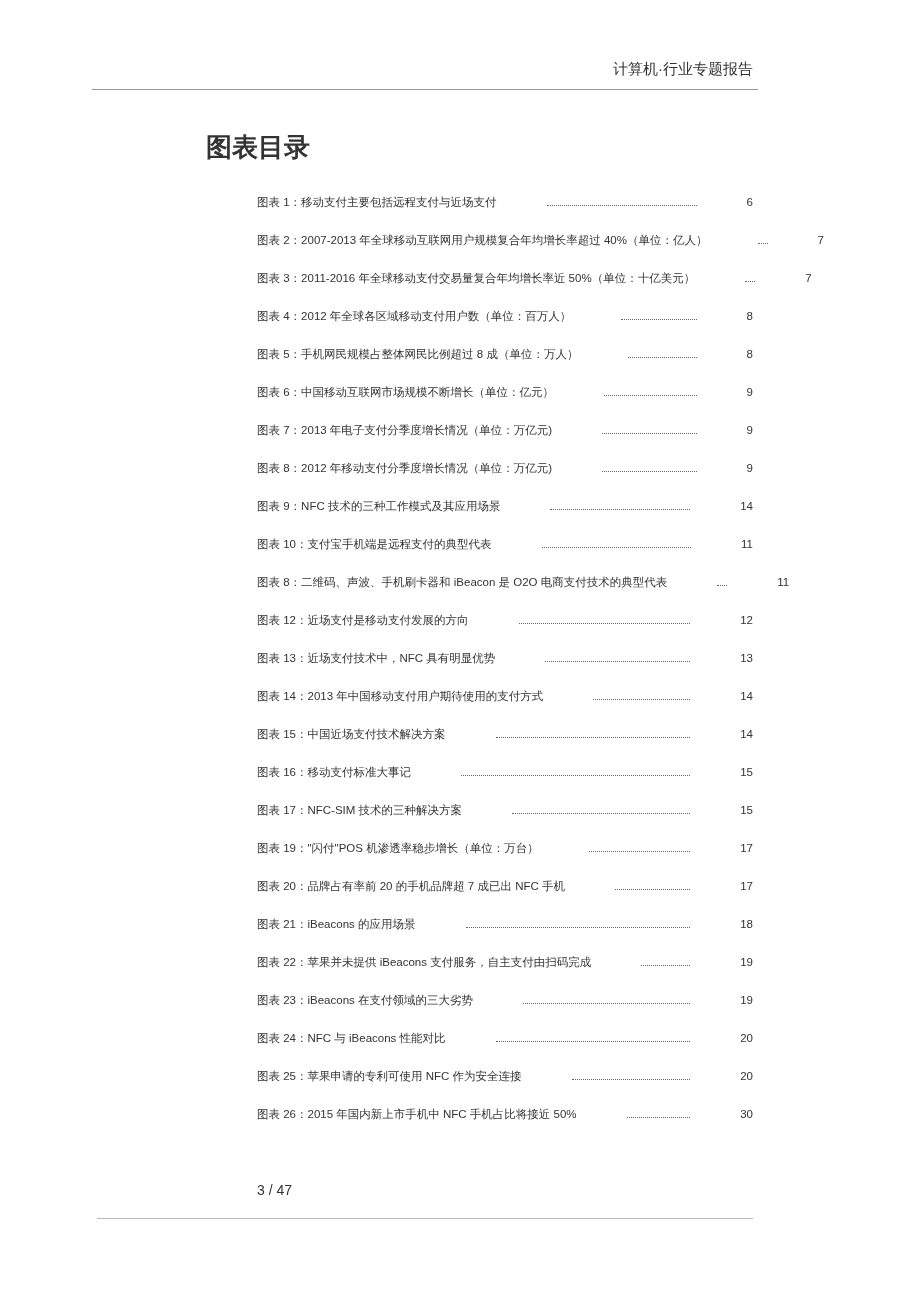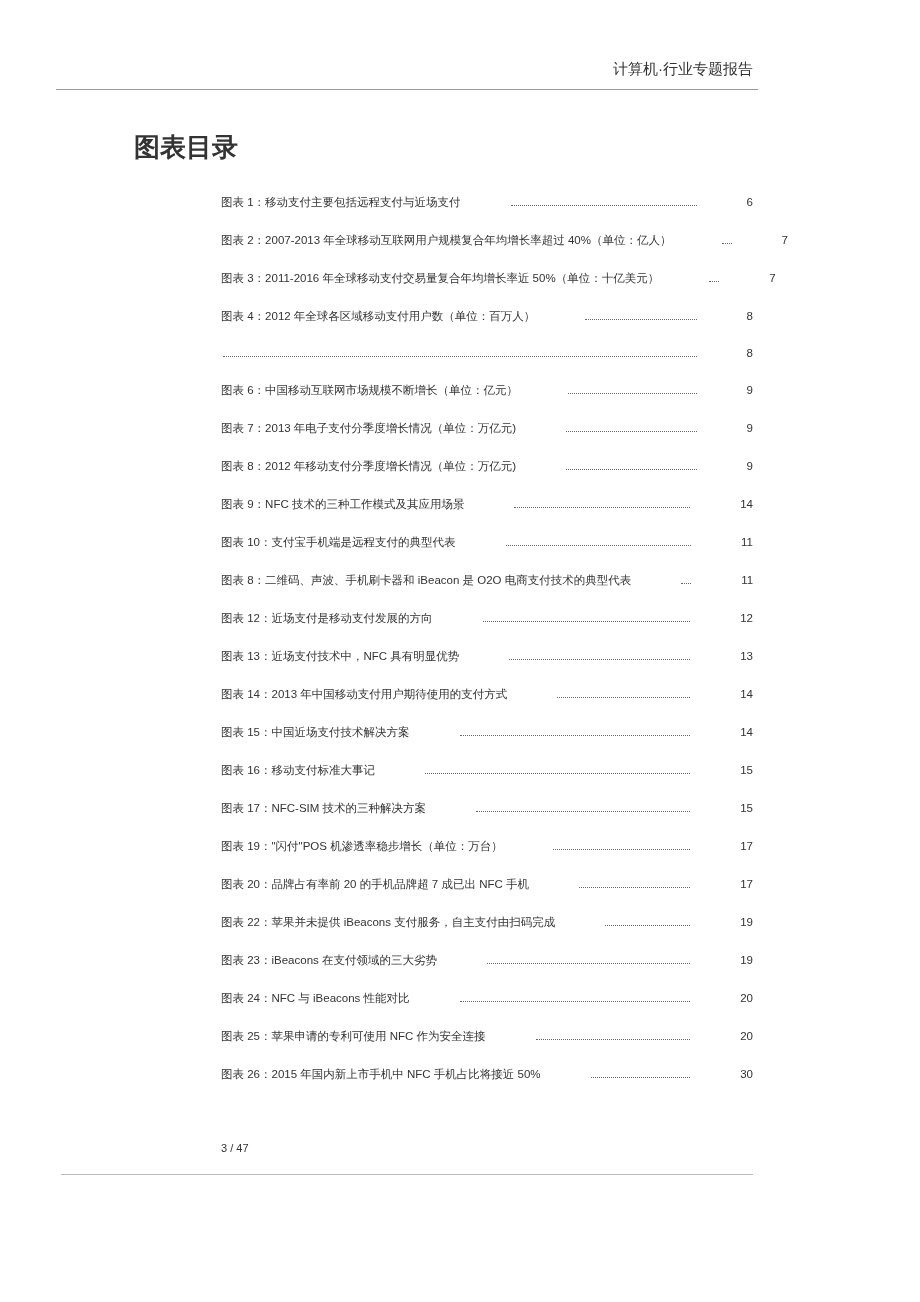--- a/index.html
+++ b/index.html
@@ -7,38 +7,38 @@
     margin: 0;
     padding: 0;
     background: #ffffff;
     font-family: "Microsoft YaHei", "SimSun", sans-serif;
     color: #333;
     width: 920px;
   }
   .page {
     width: 828px;
     min-height: 1302px;
-    padding: 60px 70px 50px 56px;
+    padding: 60px 70px 50px 92px;
     position: relative;
   }
   .header-right {
     text-align: right;
     font-size: 15px;
     color: #333;
     margin-bottom: 10px;
     padding-right: 5px;
   }
   .top-divider {
     border-top: 1px solid #999;
     margin-bottom: 40px;
   }
   .toc-title {
     font-size: 26px;
     font-weight: bold;
-    margin-left: 78px;
+    margin-left: 114px;
     margin-bottom: 30px;
   }
   .toc-list {
     margin-left: 165px;
     margin-right: 5px;
   }
   .toc-entry {
     display: flex;
     align-items: baseline;
     font-size: 11.5px;
@@ -57,21 +57,21 @@
     min-width: 10px;
   }
   .toc-page {
     flex-shrink: 0;
   }
   .footer-area {
     margin-top: 60px;
   }
   .page-num {
     margin-left: 165px;
-    font-size: 11px;
+    font-size: 14px;
     color: #333;
     margin-bottom: 20px;
   }
   .bottom-divider {
     border-top: 1px solid #bbb;
     margin: 0 5px;
   }
 </style>
 </head>
 <body>
@@ -99,20 +99,21 @@
         <span class="toc-text">图表 3：2011-2016 年全球移动支付交易量复合年均增长率近 50%（单位：十亿美元）</span>
         <span class="toc-leader"></span>
         <span class="toc-page">7</span>
       </div>
       <div class="toc-entry">
         <span class="toc-text">图表 4：2012 年全球各区域移动支付用户数（单位：百万人）</span>
         <span class="toc-leader"></span>
         <span class="toc-page">8</span>
       </div>
       <div class="toc-entry">
+        <span class="toc-text">图表 5：手机网民规模占整体网民比例超过 8 成（单位：万人）</span>
         <span class="toc-leader"></span>
         <span class="toc-page">8</span>
       </div>
       <div class="toc-entry">
         <span class="toc-text">图表 6：中国移动互联网市场规模不断增长（单位：亿元）</span>
         <span class="toc-leader"></span>
         <span class="toc-page">9</span>
       </div>
       <div class="toc-entry">
         <span class="toc-text">图表 7：2013 年电子支付分季度增长情况（单位：万亿元)</span>
@@ -171,20 +172,25 @@
       </div>
       <div class="toc-entry">
         <span class="toc-text">图表 19："闪付"POS 机渗透率稳步增长（单位：万台）</span>
         <span class="toc-leader"></span>
         <span class="toc-page">17</span>
       </div>
       <div class="toc-entry">
         <span class="toc-text">图表 20：品牌占有率前 20 的手机品牌超 7 成已出 NFC 手机</span>
         <span class="toc-leader"></span>
         <span class="toc-page">17</span>
+      </div>
+      <div class="toc-entry">
+        <span class="toc-text">图表 21：iBeacons 的应用场景</span>
+        <span class="toc-leader"></span>
+        <span class="toc-page">18</span>
       </div>
       <div class="toc-entry">
         <span class="toc-text">图表 22：苹果并未提供 iBeacons 支付服务，自主支付由扫码完成</span>
         <span class="toc-leader"></span>
         <span class="toc-page">19</span>
       </div>
       <div class="toc-entry">
         <span class="toc-text">图表 23：iBeacons 在支付领域的三大劣势</span>
         <span class="toc-leader"></span>
         <span class="toc-page">19</span>

